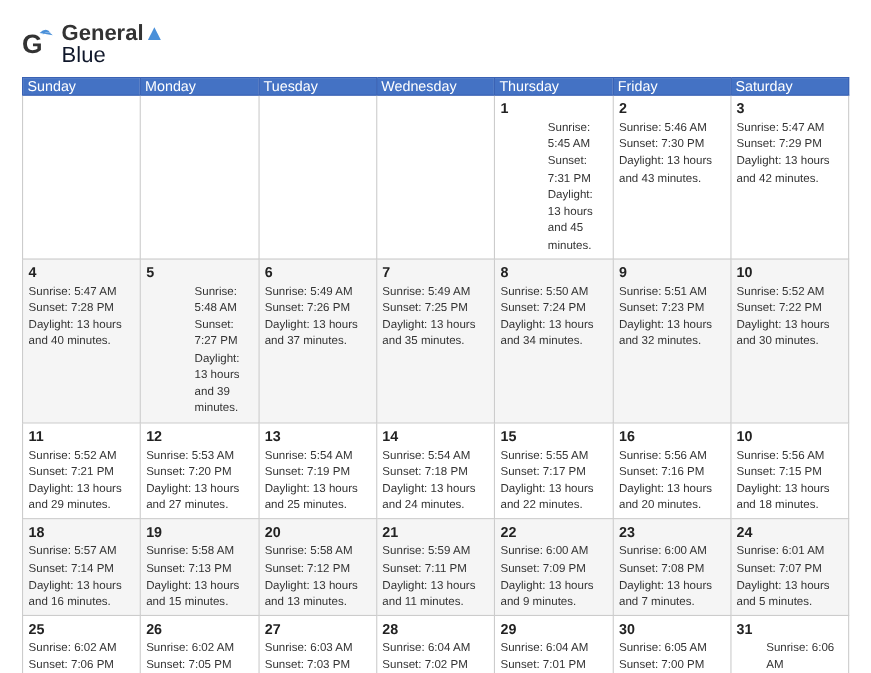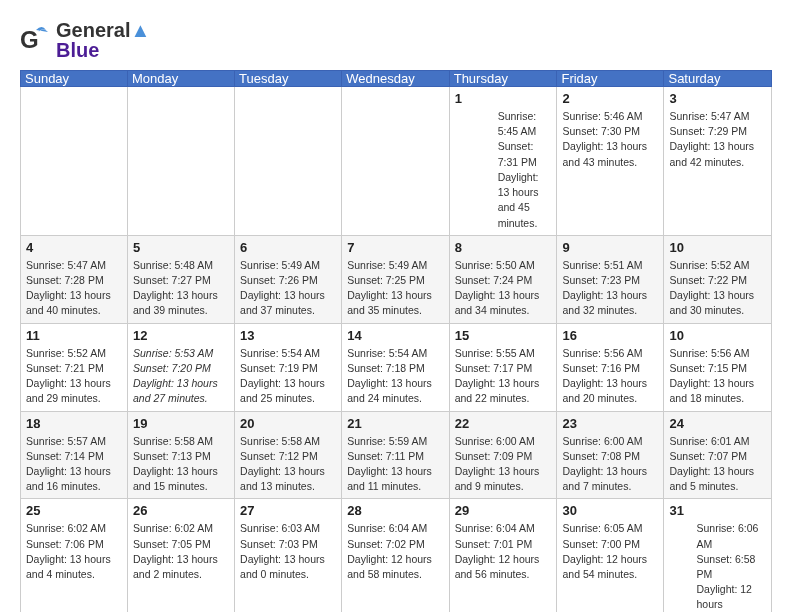--- a/index.html
+++ b/index.html
@@ -80,21 +80,21 @@
   <div class="logo">
     <div style="display:flex;align-items:center;gap:4px;">
       <svg width="32" height="32" viewBox="0 0 32 32">
         <text x="0" y="24" font-size="24" font-weight="bold" fill="#333">G</text>
         <path d="M20,8 Q26,2 30,8 Q26,6 22,10 Q28,5 32,10" fill="#4a90d9" transform="translate(-4,-2)"></path>
       </svg>
       <div>
         <div style="font-size:20px;font-weight:bold;color:#333;line-height:1;">
           <span style="color:#333">General</span><span style="color:#4a90d9">▲</span>
         </div>
-        <div style="font-size:20px;font-weight:bold;color:#4c1d95;line-height:1;">Blue</div>
+        <div style="font-size:20px;font-weight:normal;color:#0f172a;line-height:1;">Blue</div>
       </div>
     </div>
   </div>
 </div>
 
 <table class="calendar">
   <thead>
     <tr>
     <th>Sunday</th>
         <th>Monday</th>
@@ -136,21 +136,21 @@
       <tr>
         <td>
           <div class="day-number">4</div>
           <div class="day-info" style="white-space: pre-line;">Sunrise: 5:47 AM
 Sunset: 7:28 PM
 Daylight: 13 hours
 and 40 minutes.</div>
         </td>
         <td>
           <div class="day-number">5</div>
-          <div class="day-info" style="white-space: pre-line;">Sunrise: 5:48 AM
+          <div class="day-info" style="white-space: pre-line; margin-left: 44px;">Sunrise: 5:48 AM
 Sunset: 7:27 PM
 Daylight: 13 hours
 and 39 minutes.</div>
         </td>
         <td>
           <div class="day-number">6</div>
           <div class="day-info" style="white-space: pre-line;">Sunrise: 5:49 AM
 Sunset: 7:26 PM
 Daylight: 13 hours
 and 37 minutes.</div>
@@ -187,21 +187,21 @@
       <tr>
         <td>
           <div class="day-number">11</div>
           <div class="day-info" style="white-space: pre-line;">Sunrise: 5:52 AM
 Sunset: 7:21 PM
 Daylight: 13 hours
 and 29 minutes.</div>
         </td>
         <td>
           <div class="day-number">12</div>
-          <div class="day-info" style="white-space: pre-line; font-style: italic;">Sunrise: 5:53 AM
+          <div class="day-info" style="white-space: pre-line;">Sunrise: 5:53 AM
 Sunset: 7:20 PM
 Daylight: 13 hours
 and 27 minutes.</div>
         </td>
         <td>
           <div class="day-number">13</div>
           <div class="day-info" style="white-space: pre-line;">Sunrise: 5:54 AM
 Sunset: 7:19 PM
 Daylight: 13 hours
 and 25 minutes.</div>

